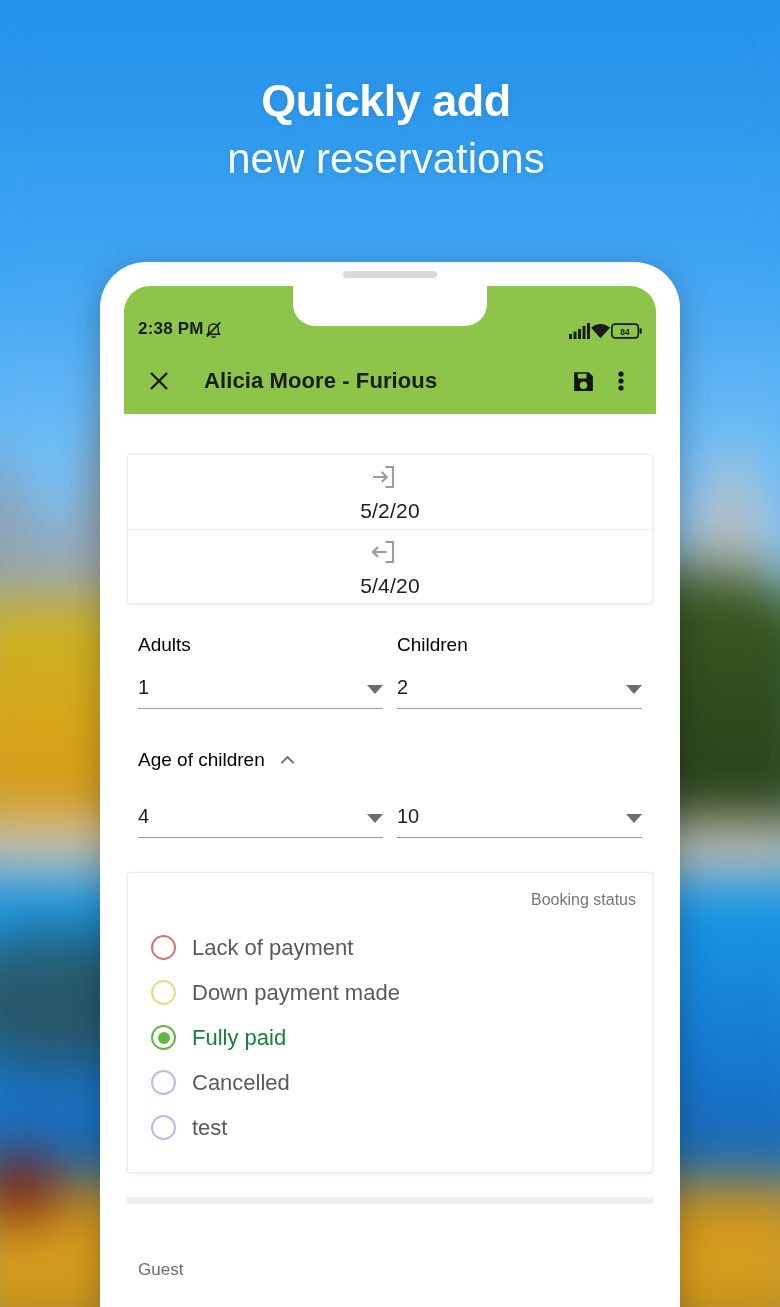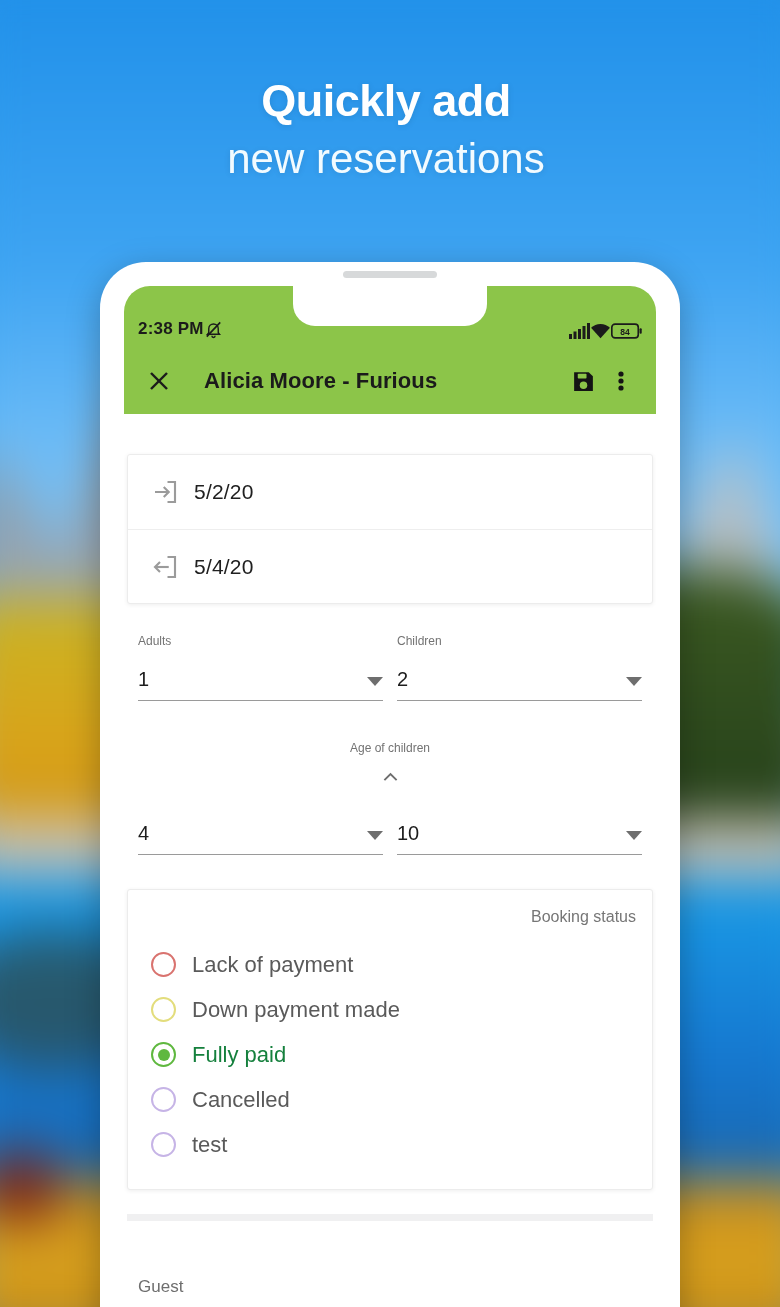--- a/index.html
+++ b/index.html
@@ -126,44 +126,44 @@
 
   .card {
     margin:40px 3px 0 3px;
     background:#ffffff;
     border:1px solid #ececec;
     border-radius:3px;
     box-shadow:0 1px 4px rgba(0,0,0,.07);
   }
   .date-row {
     display:flex; align-items:center;
-    height:74px; padding:0 22px;
+    height:74px; padding:0 22px;flex-direction:column;
   }
   .date-row + .date-row { border-top:1px solid #eeeeee; }
   .date-ic { width:44px; flex:0 0 44px; display:flex; align-items:center; }
   .date-val { font-size:21px; color:#202020; letter-spacing:.2px; }
 
   .fields { padding:30px 14px 0 14px; }
   .frow { display:flex; gap:14px; }
   .fcol { flex:1; }
-  .flabel { font-size:12px; color:#737373; margin-bottom:20px; }
+  .flabel { font-size:19px; color:#000000; margin-bottom:20px; }
   .sel {
     display:flex; align-items:flex-end; justify-content:space-between;
     border-bottom:1px solid #9a9a9a; padding-bottom:9px;
   }
   .sel-val { font-size:20px; color:#1d1d1d; }
   .caret {
     width:0; height:0; margin-bottom:5px;
     border-left:8px solid transparent; border-right:8px solid transparent;
     border-top:9px solid #6e6e6e;
   }
 
   .agehead {
     display:flex; align-items:center; gap:12px;
-    padding:0 14px; margin-top:40px;flex-direction:column;
+    padding:0 14px; margin-top:40px;
   }
   .agehead .flabel { margin-bottom:0; }
 
   .age-fields { padding:34px 14px 0 14px; }
 
   .status-card {
     margin:34px 3px 0 3px; padding:18px 16px 22px 16px;
     background:#ffffff; border:1px solid #ececec; border-radius:3px;
     box-shadow:0 1px 4px rgba(0,0,0,.07);
     text-align:right;

